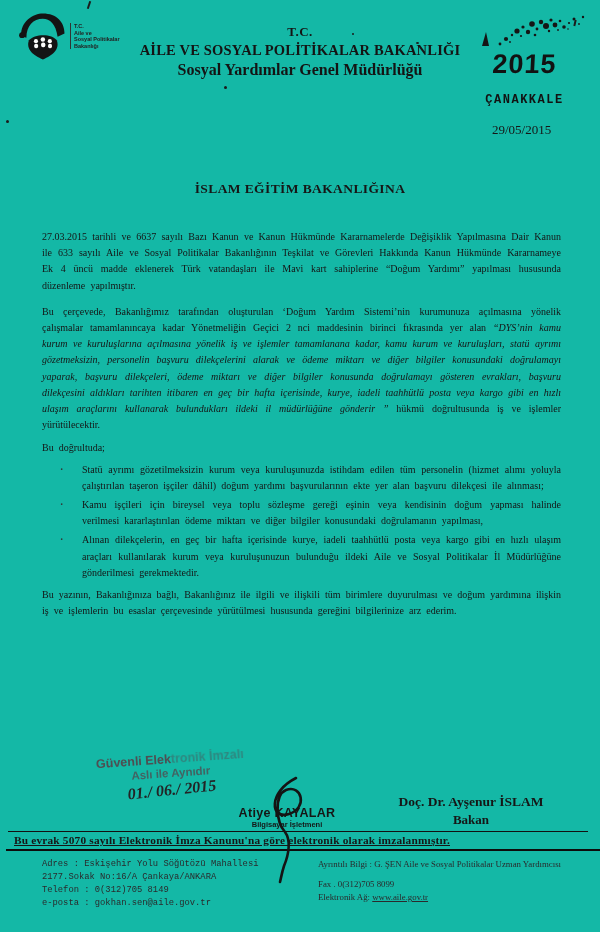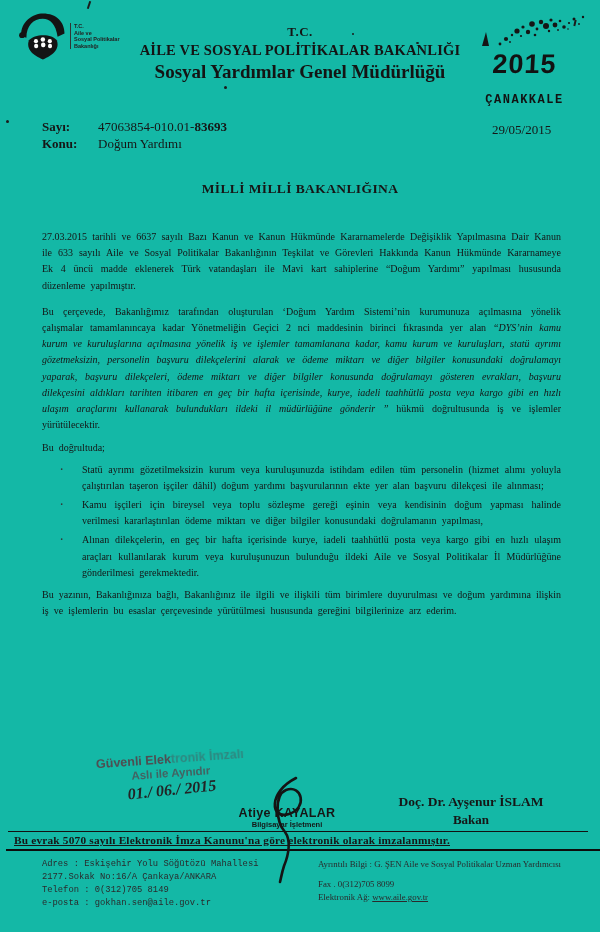--- a/index.html
+++ b/index.html
@@ -20,21 +20,21 @@
     font-family:"Liberation Sans",sans-serif;font-weight:bold;
     font-size:5.5px;line-height:6.5px;color:#222;margin-left:2px;
     border-left:1px solid #333;padding-left:3px;
   }
   .hdr-center{
     position:absolute;left:110px;top:24px;width:380px;
     text-align:center;font-weight:bold;color:#141414;
   }
   .hdr-center .tc{font-size:13px;letter-spacing:.5px;}
   .hdr-center .ministry{font-size:14.5px;margin-top:2px;letter-spacing:.2px;}
-  .hdr-center .directorate{font-size:19px;margin-top:2px;}
+  .hdr-center .directorate{font-size:16px;margin-top:2px;}
   .logo-right{position:absolute;left:462px;top:14px;width:125px;text-align:center;}
   .logo-right .year{
     font-family:"Liberation Sans",sans-serif;font-weight:bold;
     font-size:27px;line-height:24px;letter-spacing:1px;color:#121212;
     transform:skewX(-3deg);
   }
   .logo-right .city{
     font-family:Liberation Mono, monospace;font-weight:bold;
     font-size:12px;letter-spacing:1.5px;color:#121212;margin-top:17px;
   }
@@ -167,33 +167,23 @@
         <circle cx="96" cy="16" r="0.9"></circle>
           <circle cx="48" cy="28" r="0.9"></circle>
           <circle cx="106" cy="15" r="0.8"></circle>
       </g>
       <path d="M20,32 L24,18 L27,32 Z" fill="#151515"></path>
     </svg>
     <div class="year">2015</div>
     <div class="city">ÇANAKKALE</div>
   </div>
 
-  <div class="meta">
-    <div class="row">
-      <span class="lbl">Sayı:</span>
-      <span class="val"><span>47063854-010.01-</span><b>83693</b></span>
-    </div>
-    <div class="row">
-      <span class="lbl">Konu:</span>
-      <span class="val">Doğum Yardımı</span>
-    </div>
-  </div>
   <div class="doc-date">29/05/2015</div>
 
-  <div class="recipient">MİLLİ MİLLİ BAKANLIĞINA</div>
+  <div class="recipient">İSLAM EĞİTİM BAKANLIĞINA</div>
 
   <div class="doc-body">
     <p>27.03.2015 tarihli ve 6637 sayılı Bazı Kanun ve Kanun Hükmünde Kararnamelerde Değişiklik Yapılmasına Dair Kanun ile 633 sayılı Aile ve Sosyal Politikalar Bakanlığının Teşkilat ve Görevleri Hakkında Kanun Hükmünde Kararnameye Ek 4 üncü madde eklenerek Türk vatandaşları ile Mavi kart sahiplerine “Doğum Yardımı” yapılması hususunda düzenleme yapılmıştır.</p>
     <p class="tight"><span>Bu çerçevede, Bakanlığımız tarafından oluşturulan ‘Doğum Yardım Sistemi’nin kurumunuza açılmasına yönelik çalışmalar tamamlanıncaya kadar Yönetmeliğin Geçici 2 nci maddesinin birinci fıkrasında yer alan </span><em>“DYS’nin kamu kurum ve kuruluşlarına açılmasına yönelik iş ve işlemler tamamlanana kadar, kamu kurum ve kuruluşları, statü ayrımı gözetmeksizin, personelin başvuru dilekçelerini alarak ve ödeme miktarı ve diğer bilgiler konusundaki doğrulamayı yaparak, başvuru dilekçeleri, ödeme miktarı ve diğer bilgiler konusunda doğrulamayı gösteren evrakları, başvuru dilekçesini aldıkları tarihten itibaren en geç bir hafta içerisinde, kurye, iadeli taahhütlü posta veya kargo gibi en hızlı ulaşım araçlarını kullanarak bulundukları ildeki il müdürlüğüne gönderir ”</em><span> hükmü doğrultusunda iş ve işlemler yürütülecektir.</span></p>
     <p class="list-intro">Bu doğrultuda;</p>
     <ul class="bullets">
       <li><span class="marker">·</span><span>Statü ayrımı gözetilmeksizin kurum veya kuruluşunuzda istihdam edilen tüm personelin (hizmet alımı yoluyla çalıştırılan taşeron işçiler dâhil) doğum yardımı başvurularının ekte yer alan başvuru dilekçesi ile alınması;</span></li>
       <li><span class="marker">·</span><span>Kamu işçileri için bireysel veya toplu sözleşme gereği eşinin veya kendisinin doğum yapması halinde verilmesi kararlaştırılan ödeme miktarı ve diğer bilgiler konusundaki doğrulamanın yapılması,</span></li>
       <li><span class="marker">·</span><span>Alınan dilekçelerin, en geç bir hafta içerisinde kurye, iadeli taahhütlü posta veya kargo gibi en hızlı ulaşım araçları kullanılarak kurum veya kuruluşunuzun bulunduğu ildeki Aile ve Sosyal Politikalar İl Müdürlüğüne gönderilmesi gerekmektedir.</span></li>
     </ul>

